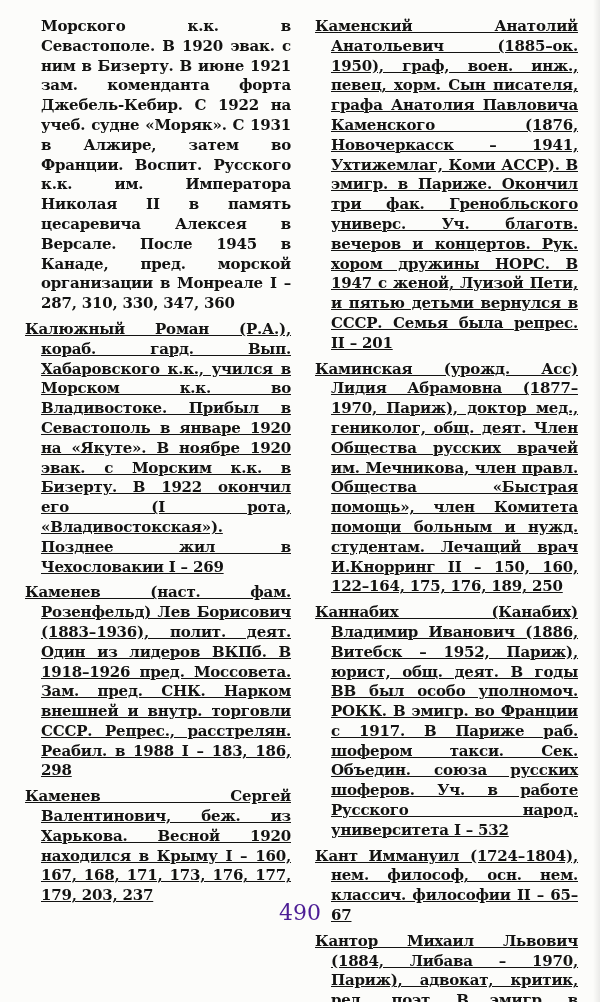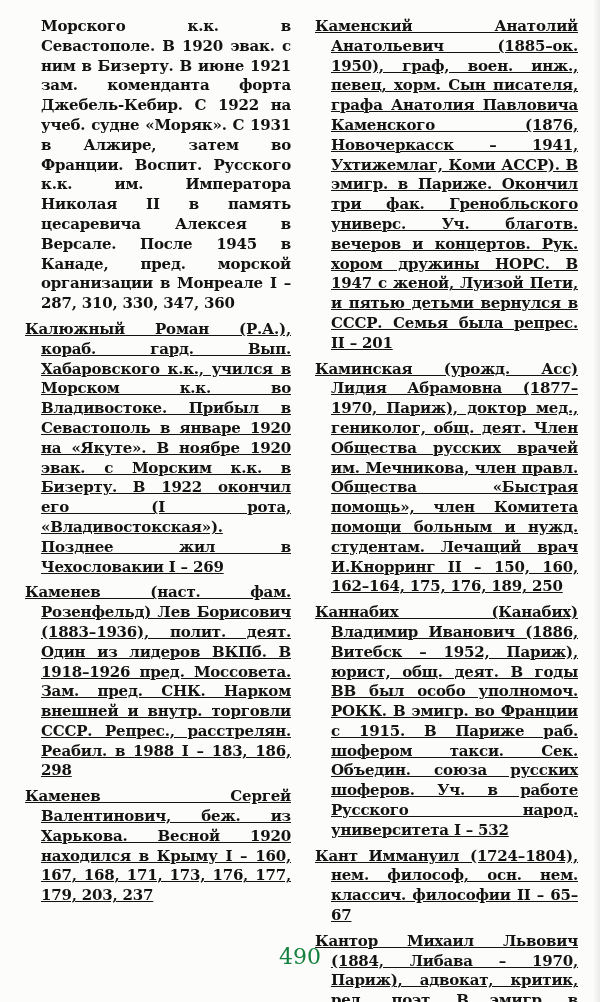--- a/index.html
+++ b/index.html
@@ -45,42 +45,42 @@
     text-align: justify;
     padding-left: 16px;
     text-indent: 0;
   }
   p.entry { text-indent: -16px; text-decoration: underline; }      
   p.continuation { text-indent: 0; }   
   .page-number {
     position: absolute;
     left: 0;
     right: 0;
-    top: 944px;
+    top: 900px;
     text-align: center;
     font-weight: 400;
     font-size: 22px;
     letter-spacing: 0;
     line-height: 26px;
-    color: #15803d;
+    color: #4c1d95;
   }
 </style>
 </head>
 <body>
 
 <div class="page">
   <div class="columns">
     <div class="col col-left">
         <p class="para continuation">Морского к.к. в Севастополе. В 1920 эвак. с ним в Бизерту. В июне 1921 зам. коменданта форта Джебель-Кебир. С 1922 на учеб. судне «Моряк». С 1931 в Алжире, затем во Франции. Воспит. Русского к.к. им. Императора Николая II в память цесаревича Алексея в Версале. После 1945 в Канаде, пред. морской организации в Монреале I – 287, 310, 330, 347, 360</p>
         <p class="para entry">Калюжный Роман (Р.А.), кораб. гард. Вып. Хабаровского к.к., учился в Морском к.к. во Владивостоке. Прибыл в Севастополь в январе 1920 на «Якуте». В ноябре 1920 эвак. с Морским к.к. в Бизерту. В 1922 окончил его (I рота, «Владивостокская»). Позднее жил в Чехословакии I – 269</p>
         <p class="para entry">Каменев (наст. фам. Розенфельд) Лев Борисович (1883–1936), полит. деят. Один из лидеров ВКПб. В 1918–1926 пред. Моссовета. Зам. пред. СНК. Нарком внешней и внутр. торговли СССР. Репрес., расстрелян. Реабил. в 1988 I – 183, 186, 298</p>
         <p class="para entry">Каменев Сергей Валентинович, беж. из Харькова. Весной 1920 находился в Крыму I – 160, 167, 168, 171, 173, 176, 177, 179, 203, 237</p>
       </div>
     <div class="col col-right">
         <p class="para entry">Каменский Анатолий Анатольевич (1885–ок. 1950), граф, воен. инж., певец, хорм. Сын писателя, графа Анатолия Павловича Каменского (1876, Новочеркасск – 1941, Ухтижемлаг, Коми АССР). В эмигр. в Париже. Окончил три фак. Гренобльского универс. Уч. благотв. вечеров и концертов. Рук. хором дружины НОРС. В 1947 с женой, Луизой Пети, и пятью детьми вернулся в СССР. Семья была репрес. II – 201</p>
-        <p class="para entry">Каминская (урожд. Асс) Лидия Абрамовна (1877–1970, Париж), доктор мед., гениколог, общ. деят. Член Общества русских врачей им. Мечникова, член правл. Общества «Быстрая помощь», член Комитета помощи больным и нужд. студентам. Лечащий врач И.Кнорринг II – 150, 160, 162–164, 175, 176, 189, 250</p>
-        <p class="para entry">Каннабих (Канабих) Владимир Иванович (1886, Витебск – 1952, Париж), юрист, общ. деят. В годы ВВ был особо уполномоч. РОКК. В эмигр. во Франции с 1915. В Париже раб. шофером такси. Сек. Объедин. союза русских шоферов. Уч. в работе Русского народ. университета I – 532</p>
+        <p class="para entry">Каминская (урожд. Асс) Лидия Абрамовна (1877–1970, Париж), доктор мед., гениколог, общ. деят. Член Общества русских врачей им. Мечникова, член правл. Общества «Быстрая помощь», член Комитета помощи больным и нужд. студентам. Лечащий врач И.Кнорринг II – 150, 160, 122–164, 175, 176, 189, 250</p>
+        <p class="para entry">Каннабих (Канабих) Владимир Иванович (1886, Витебск – 1952, Париж), юрист, общ. деят. В годы ВВ был особо уполномоч. РОКК. В эмигр. во Франции с 1917. В Париже раб. шофером такси. Сек. Объедин. союза русских шоферов. Уч. в работе Русского народ. университета I – 532</p>
         <p class="para entry">Кант Иммануил (1724–1804), нем. философ, осн. нем. классич. философии II – 65–67</p>
         <p class="para entry">Кантор Михаил Львович (1884, Либава – 1970, Париж), адвокат, критик, ред., поэт. В эмигр. в Берлине, рук. издат. «Библиофил». С 1923 в Париже. Соред. (с 1926 ред.) журнала «Звено». Сост. (вместе в</p>
       </div>
   </div>
   <div class="page-number">490</div>
 </div>
 
 </body></html>

